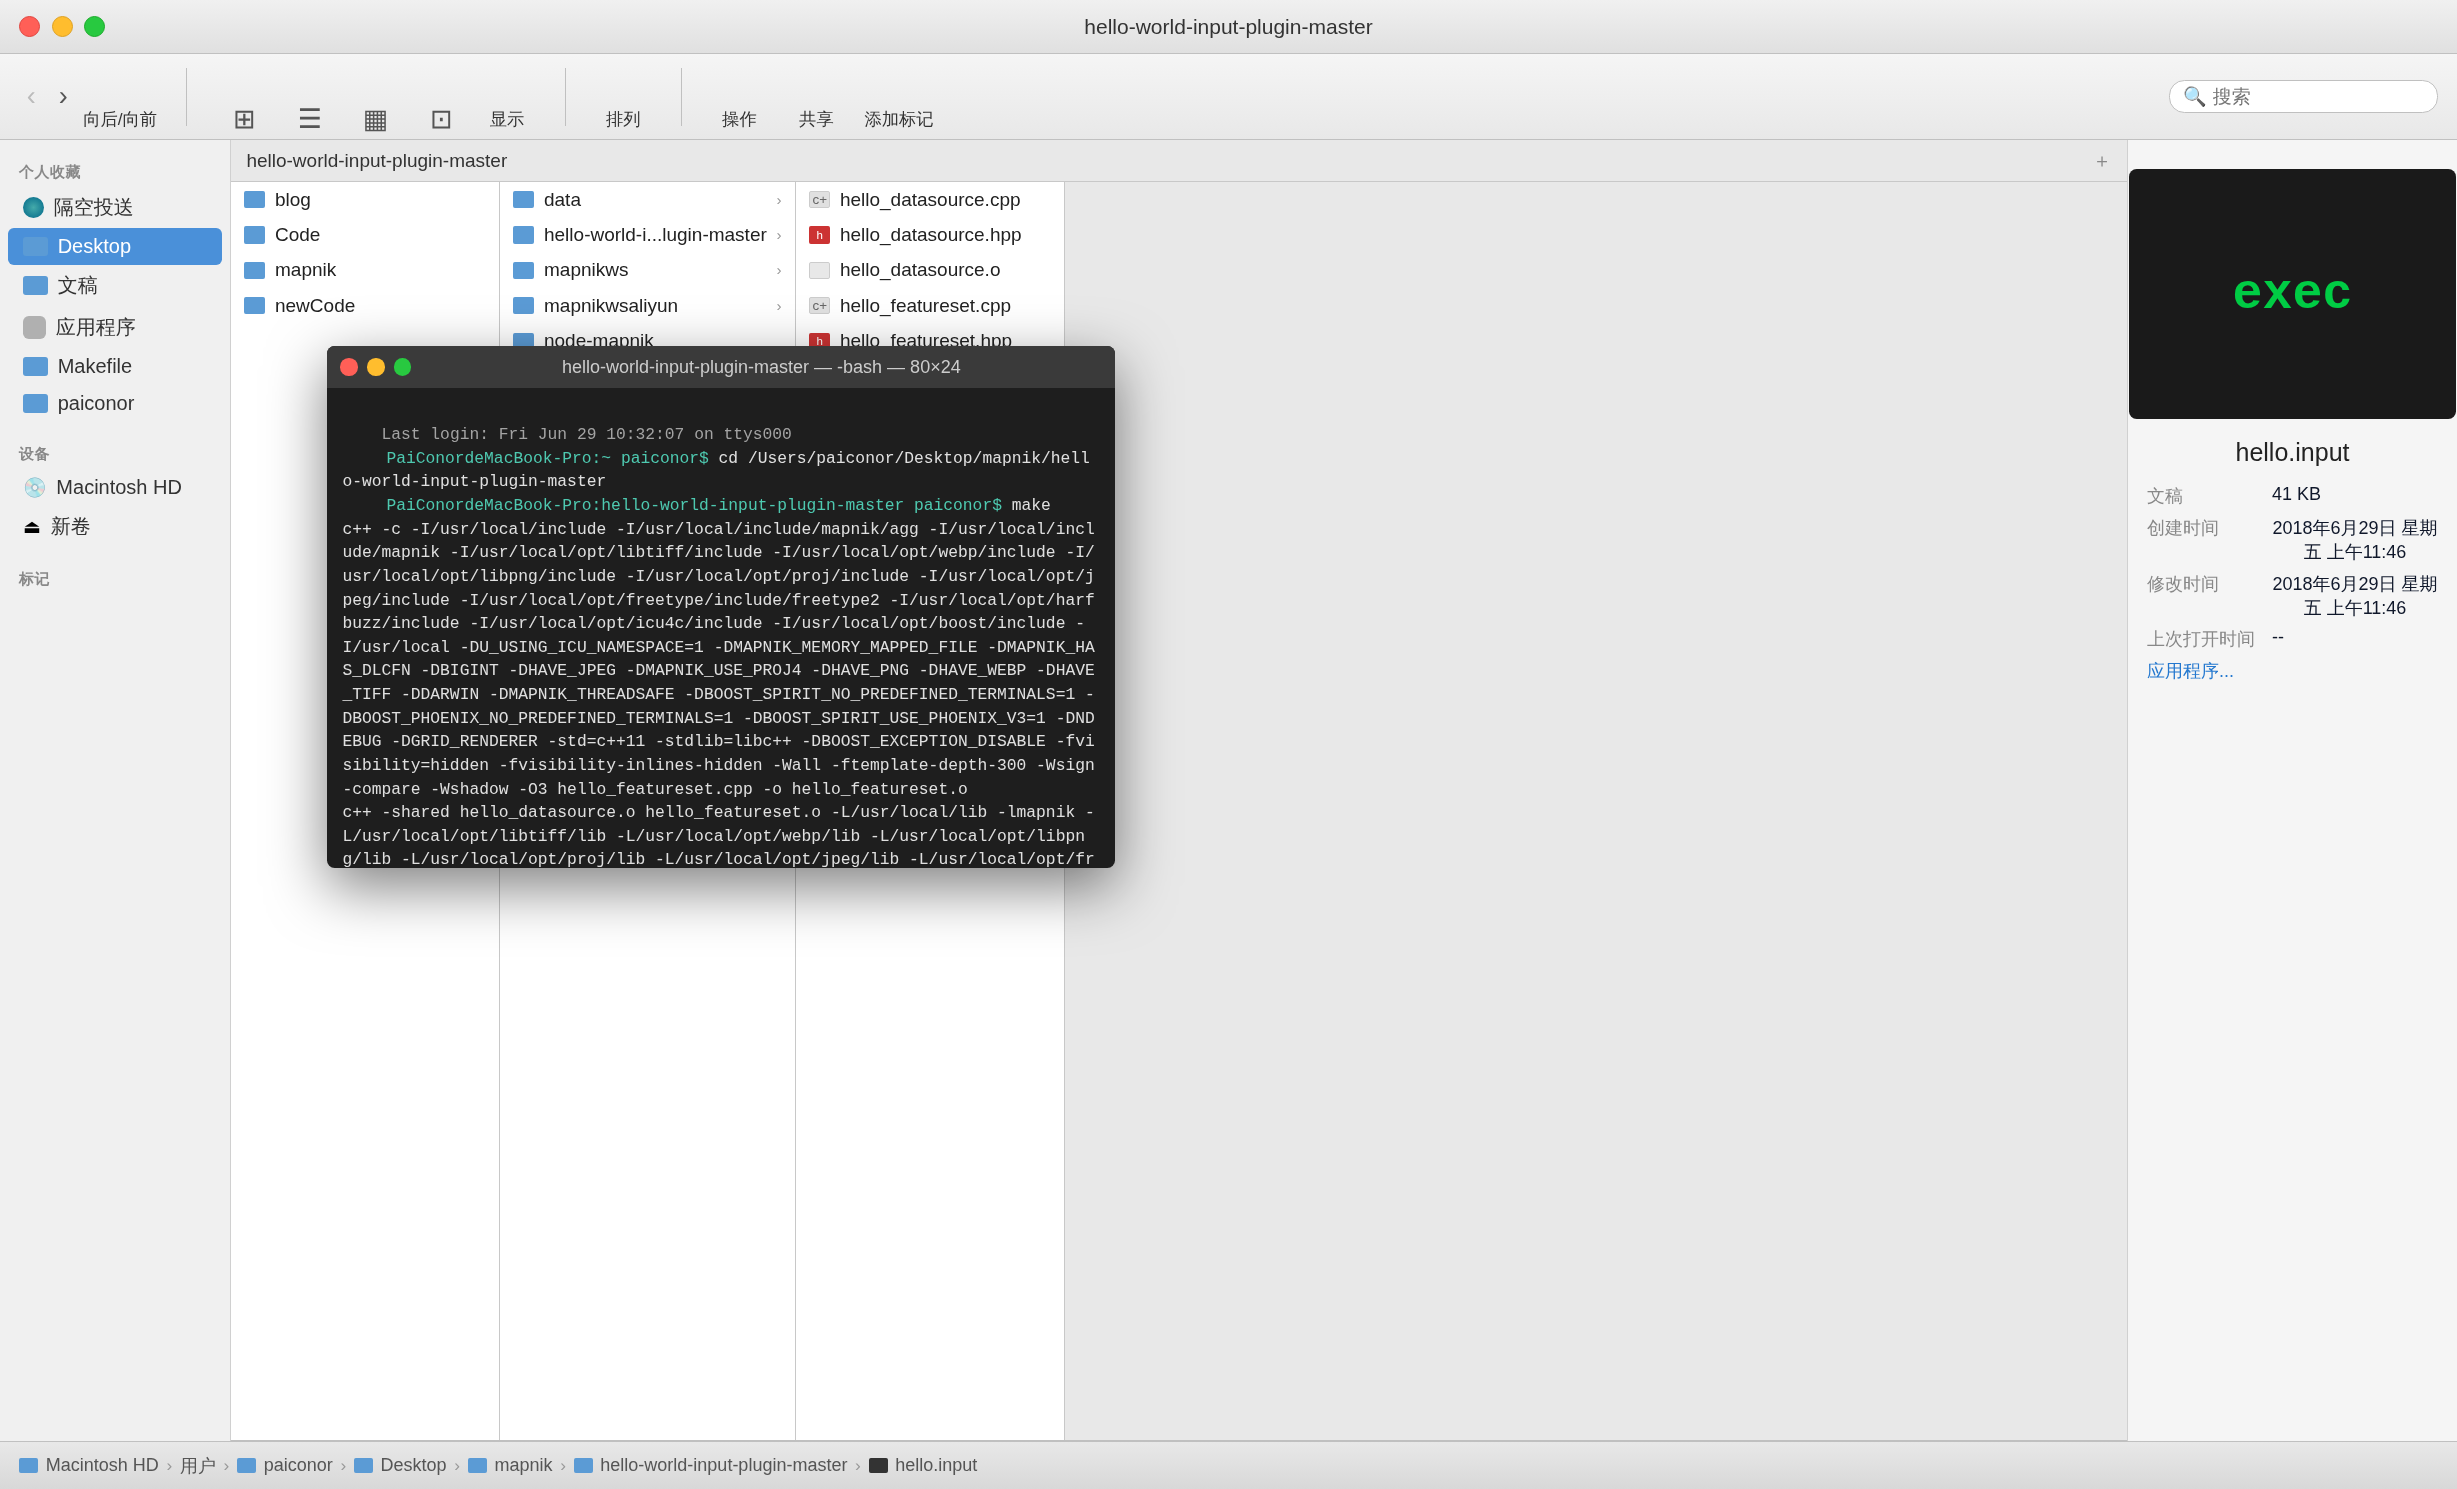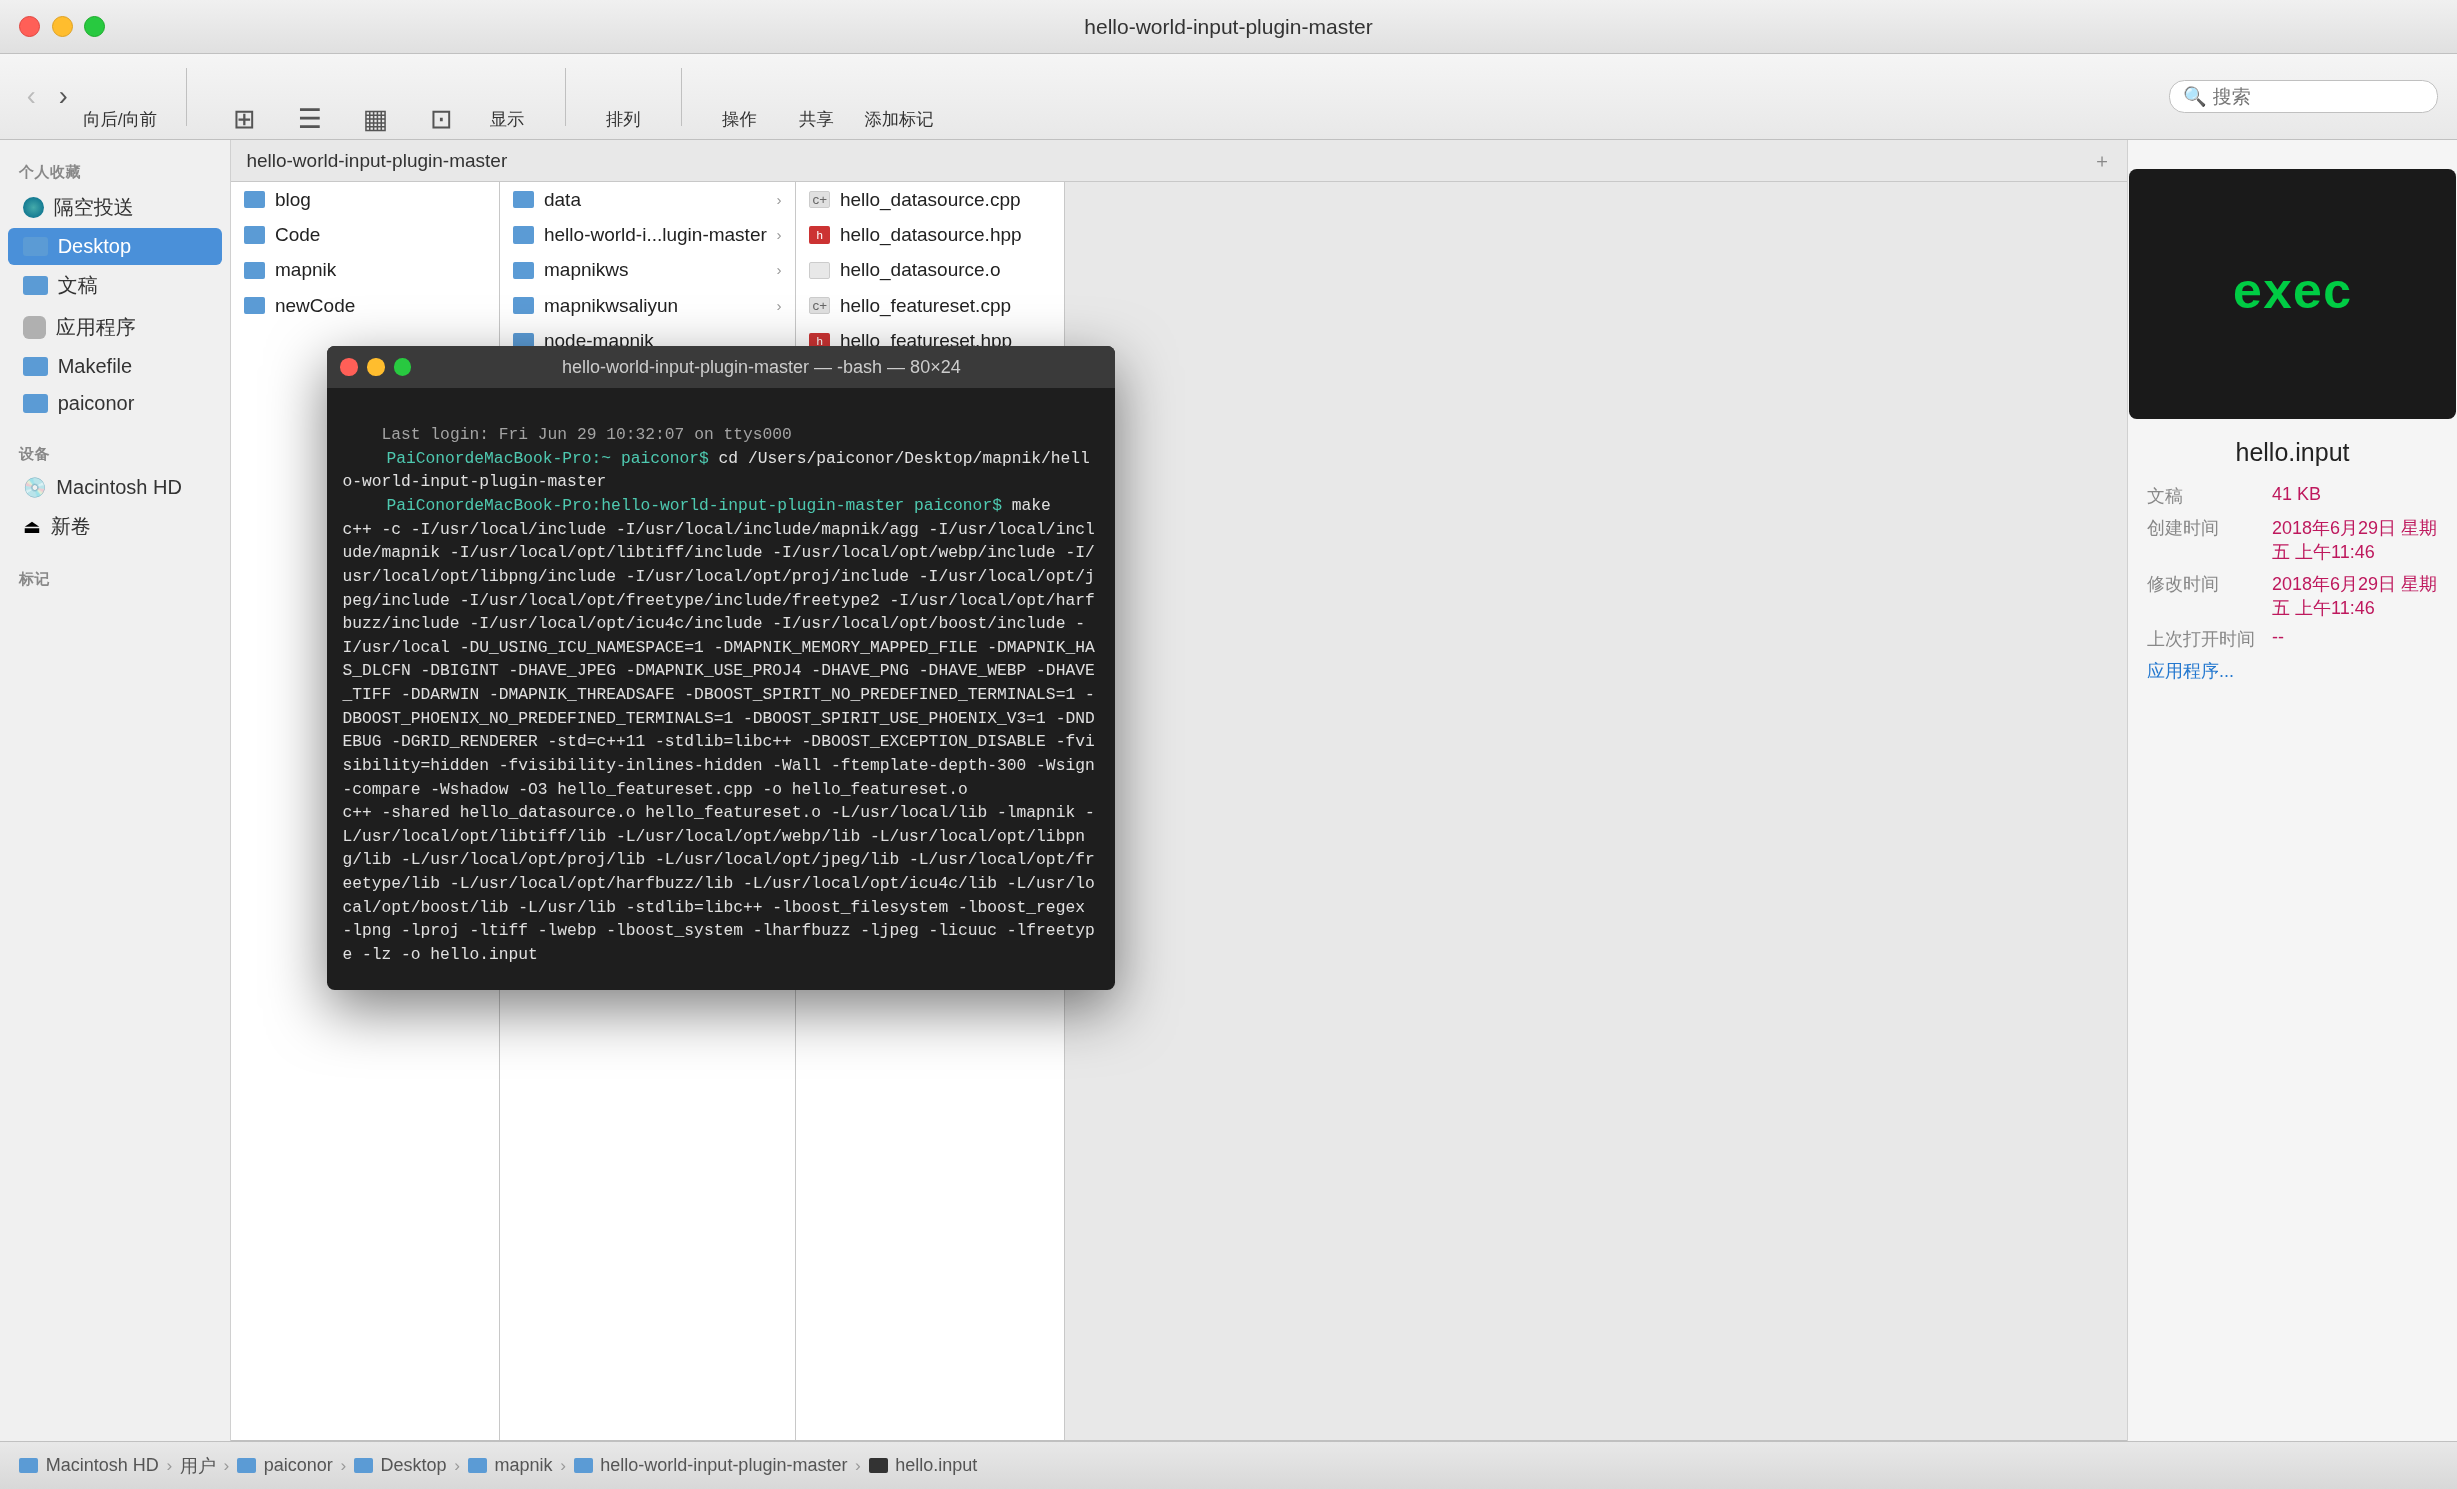--- a/index.html
+++ b/index.html
@@ -286,35 +286,35 @@
     }
     .preview-meta-row {
       display: flex;
       margin-bottom: 7.7px;
     }
     .meta-label {
       color: #888;
       width: 125px;
       flex-shrink: 0;
     }
-    .meta-value { color: #be185d; }
+    .meta-value { color: #0f172a; text-align: center; }
     .add-tag-link {
       color: #2478cf;
       font-size: 18px;
       margin-top: 5.8px;
       cursor: pointer;
     }
 
     
     .terminal-window {
       position: absolute;
       top: 346px;
       left: 327px;
       width: 788px;
-      height: 644px;
+      height: 522px;
       background: #1e1e1e;
       border-radius: 7.7px;
       box-shadow: 0 19px 58px rgba(0,0,0,0.5);
       overflow: hidden;
       z-index: 100;
     }
     .terminal-titlebar {
       height: 42px;
       background: #3a3a3a;
       display: flex;

